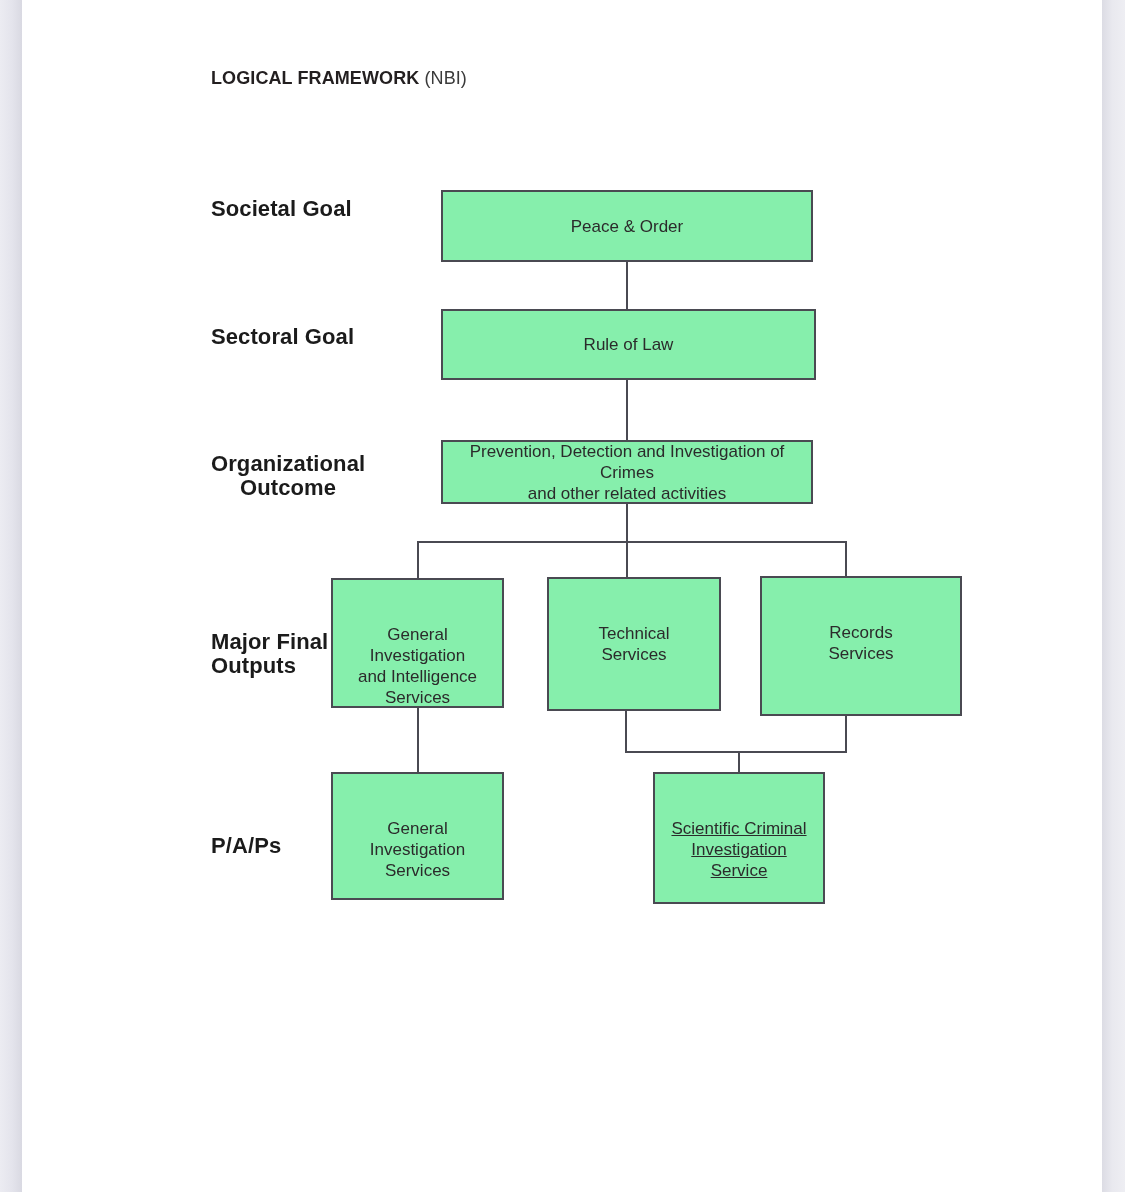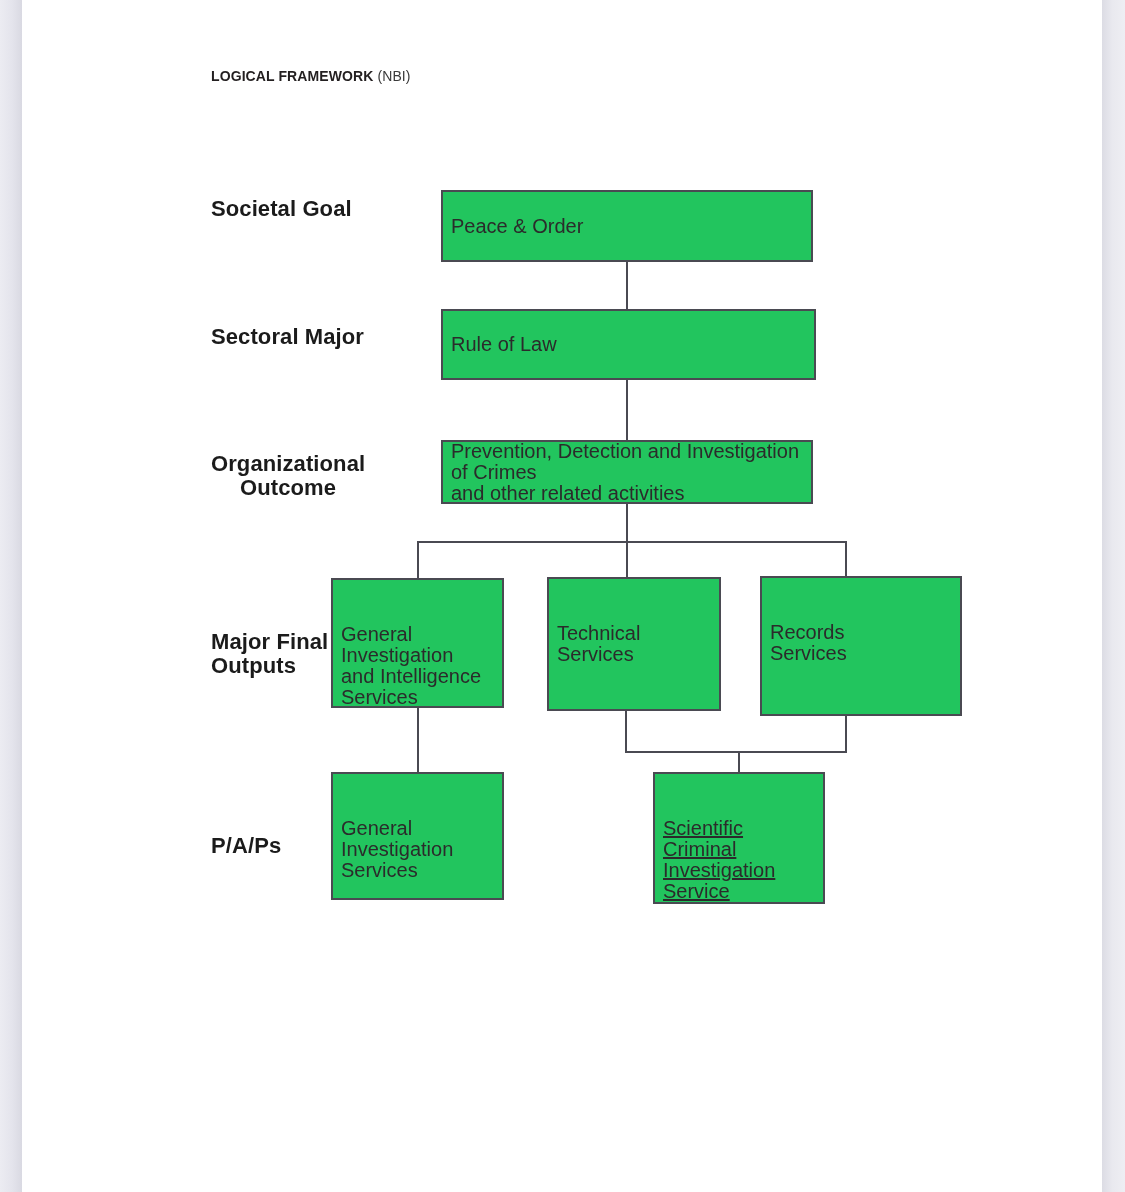--- a/index.html
+++ b/index.html
@@ -47,21 +47,21 @@
   #diagram {
     position: absolute;
     left: 0; top: 0;
     width: 1125px; height: 1192px;
   }
 
   .doc-title {
     position: absolute;
     left: 211px;
     top: 68px;
-    font-size: 14px;
+    font-size: 18px;
     color: #231f20;
     letter-spacing: 0.1px;
     white-space: nowrap;
   }
   .doc-title .t-strong { font-weight: bold; }
   .doc-title .t-light  { font-weight: normal; color: #3a3a3a; }
 
   .row-label {
     position: absolute;
     left: 211px;
@@ -70,24 +70,25 @@
     line-height: 24px;
     color: #1b1b1b;
     white-space: pre-line;
     letter-spacing: 0.1px;
   }
 
   .node {
     position: absolute;
     box-sizing: border-box;
     border: 2px solid #4a4a52;
-    background: #22c55e;
+    background: #86efac;
     color: #2b2b2b;
-    font-size: 20px;
+    font-size: 17px;
     line-height: 21px;
+    text-align: center;
     white-space: pre-line;
     display: flex;
     justify-content: center;
   }
   .node.v-center { align-items: center; }
   .node.v-top    { align-items: flex-start; }
   .node > .node-text {
     display: block;
     width: 100%;
     padding: 0 8px;
@@ -111,21 +112,21 @@
   <div id="gutter-right"></div>
 
   <div id="diagram">
 
     <div class="doc-title">
       <span class="t-strong">LOGICAL FRAMEWORK</span>
       <span class="t-light">(NBI)</span>
     </div>
 
     <div class="row-label" style="top:197px;">Societal Goal</div>
-    <div class="row-label" style="top:325px;">Sectoral Major</div>
+    <div class="row-label" style="top:325px;">Sectoral Goal</div>
     <div class="row-label" style="top:452px;text-align:center;">Organizational
 Outcome</div>
     <div class="row-label" style="top:630px;">Major Final
 Outputs</div>
     <div class="row-label" style="top:834px;">P/A/Ps</div>
 
     <div class="conn v" style="left:626px; top:260px;  height:51px;"></div>
 
     <div class="conn v" style="left:626px; top:378px;  height:64px;"></div>
 

